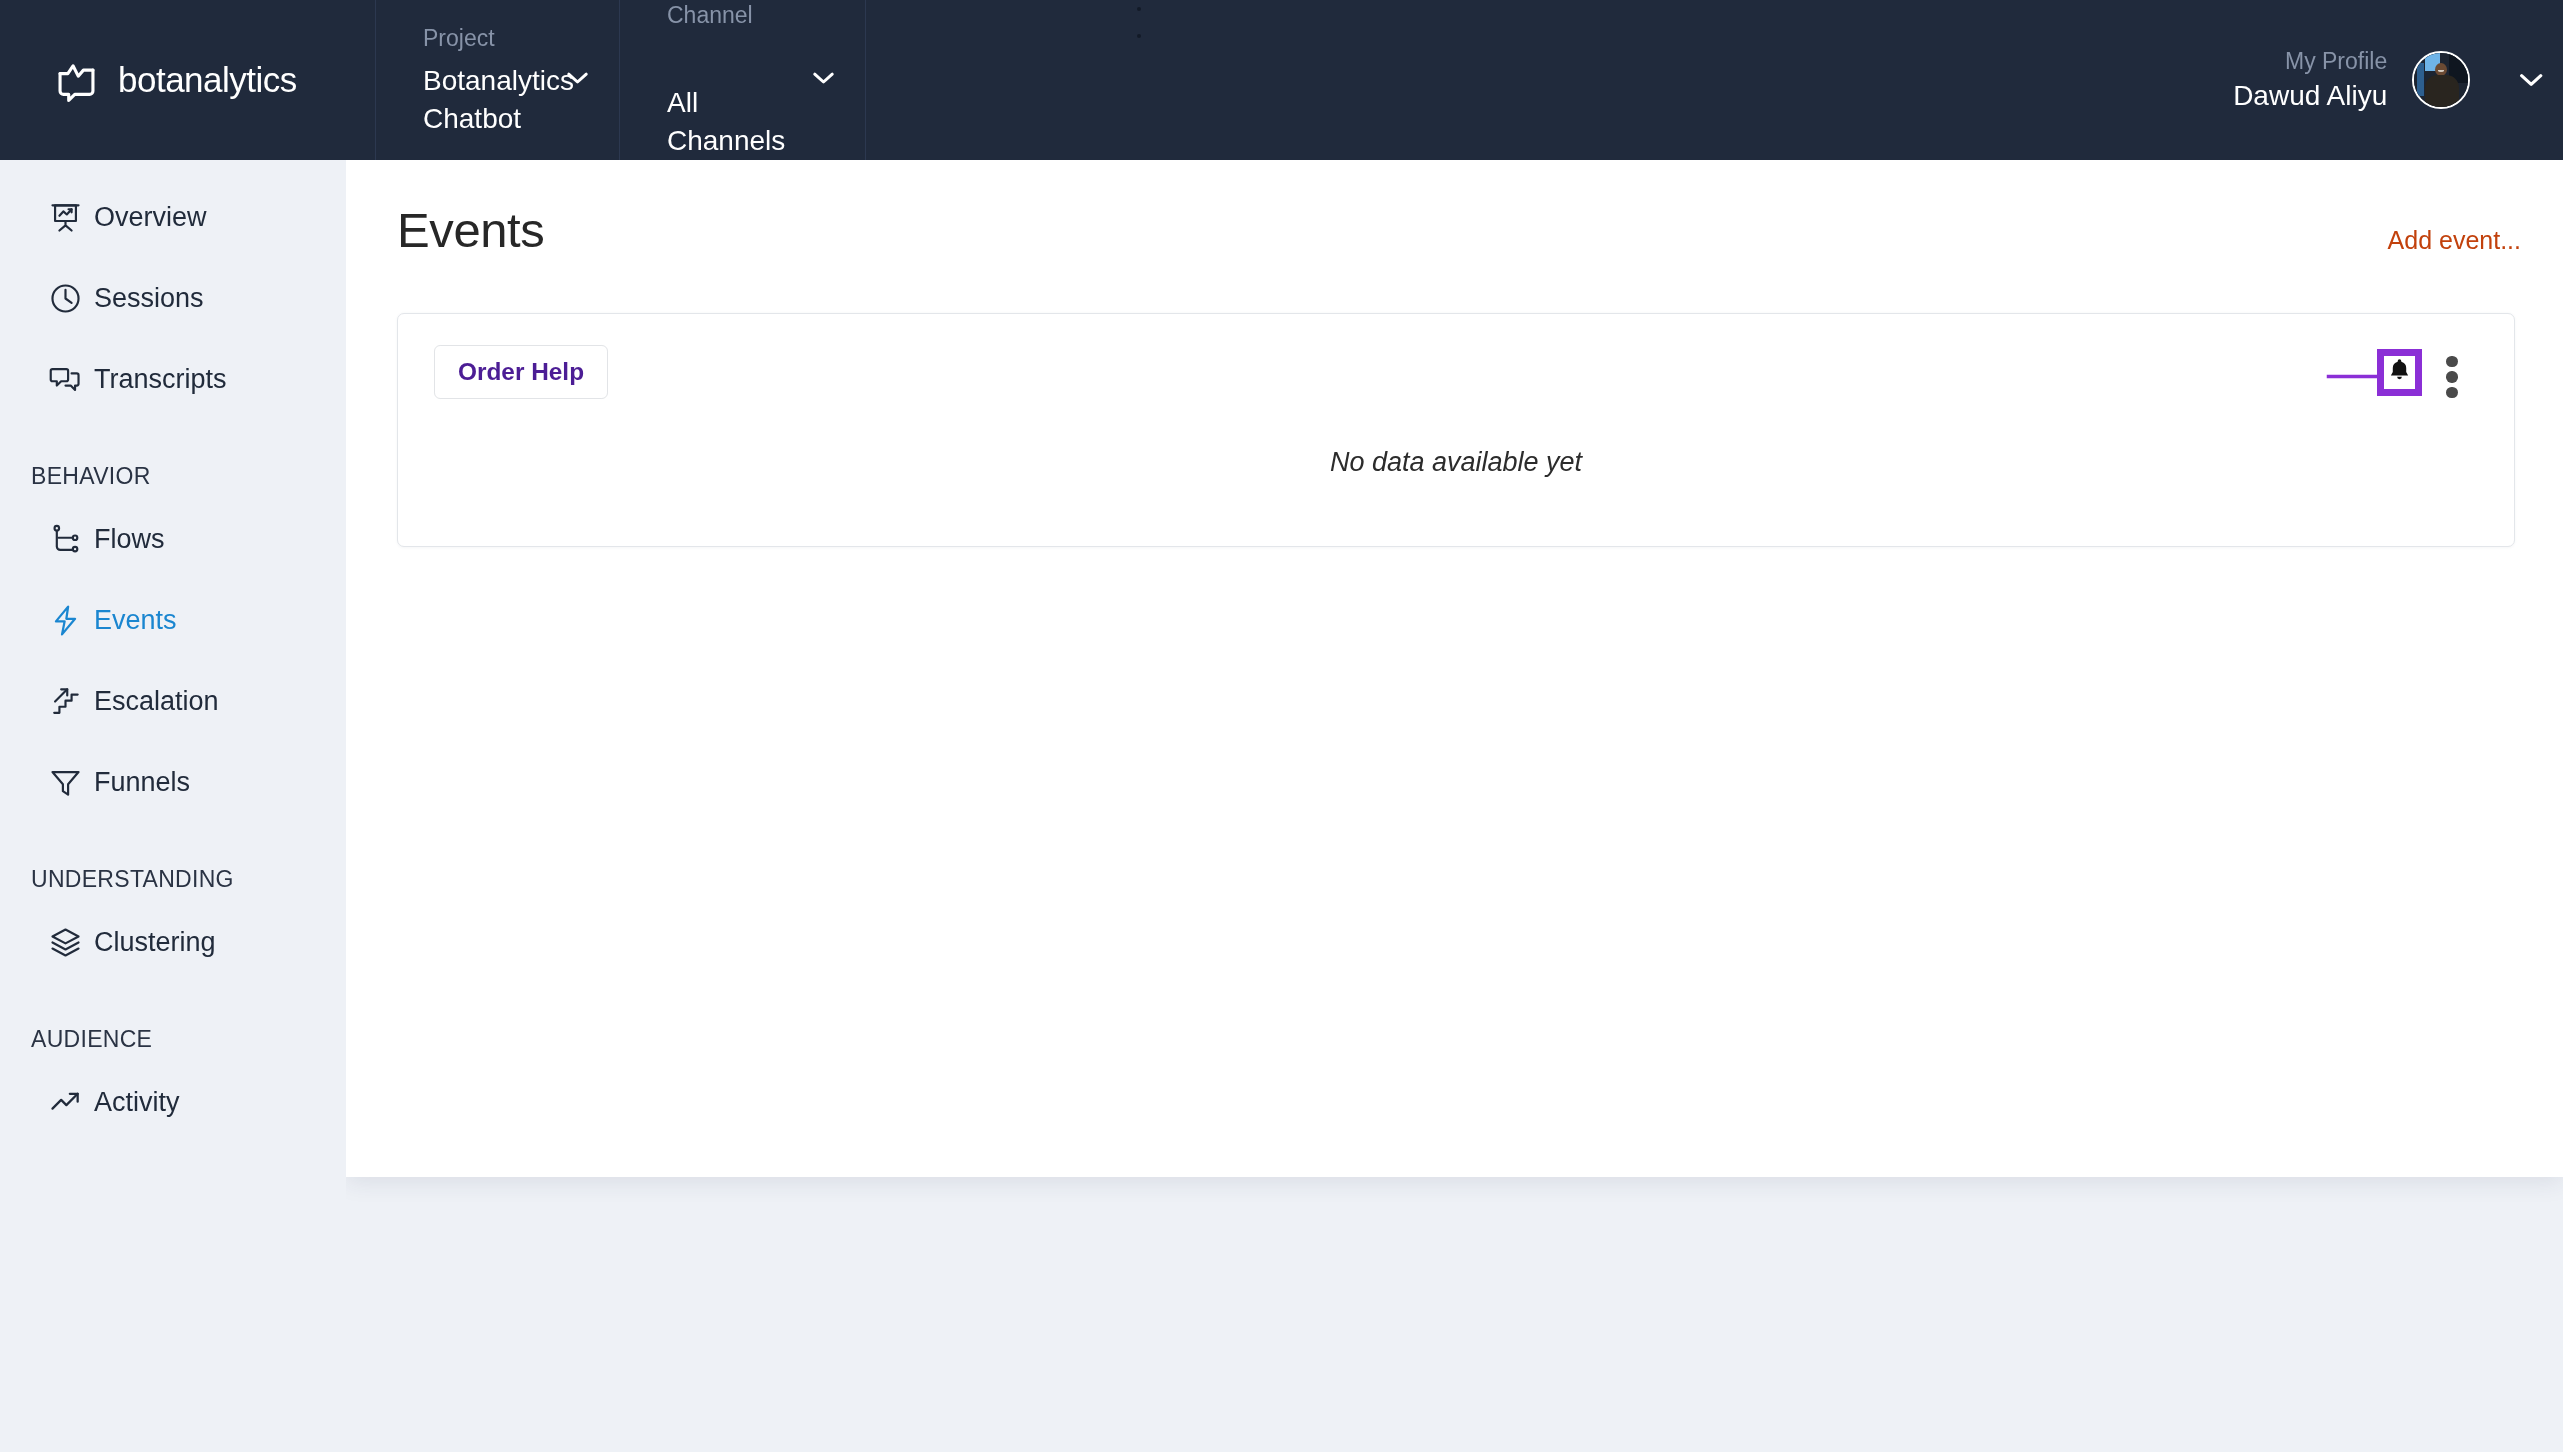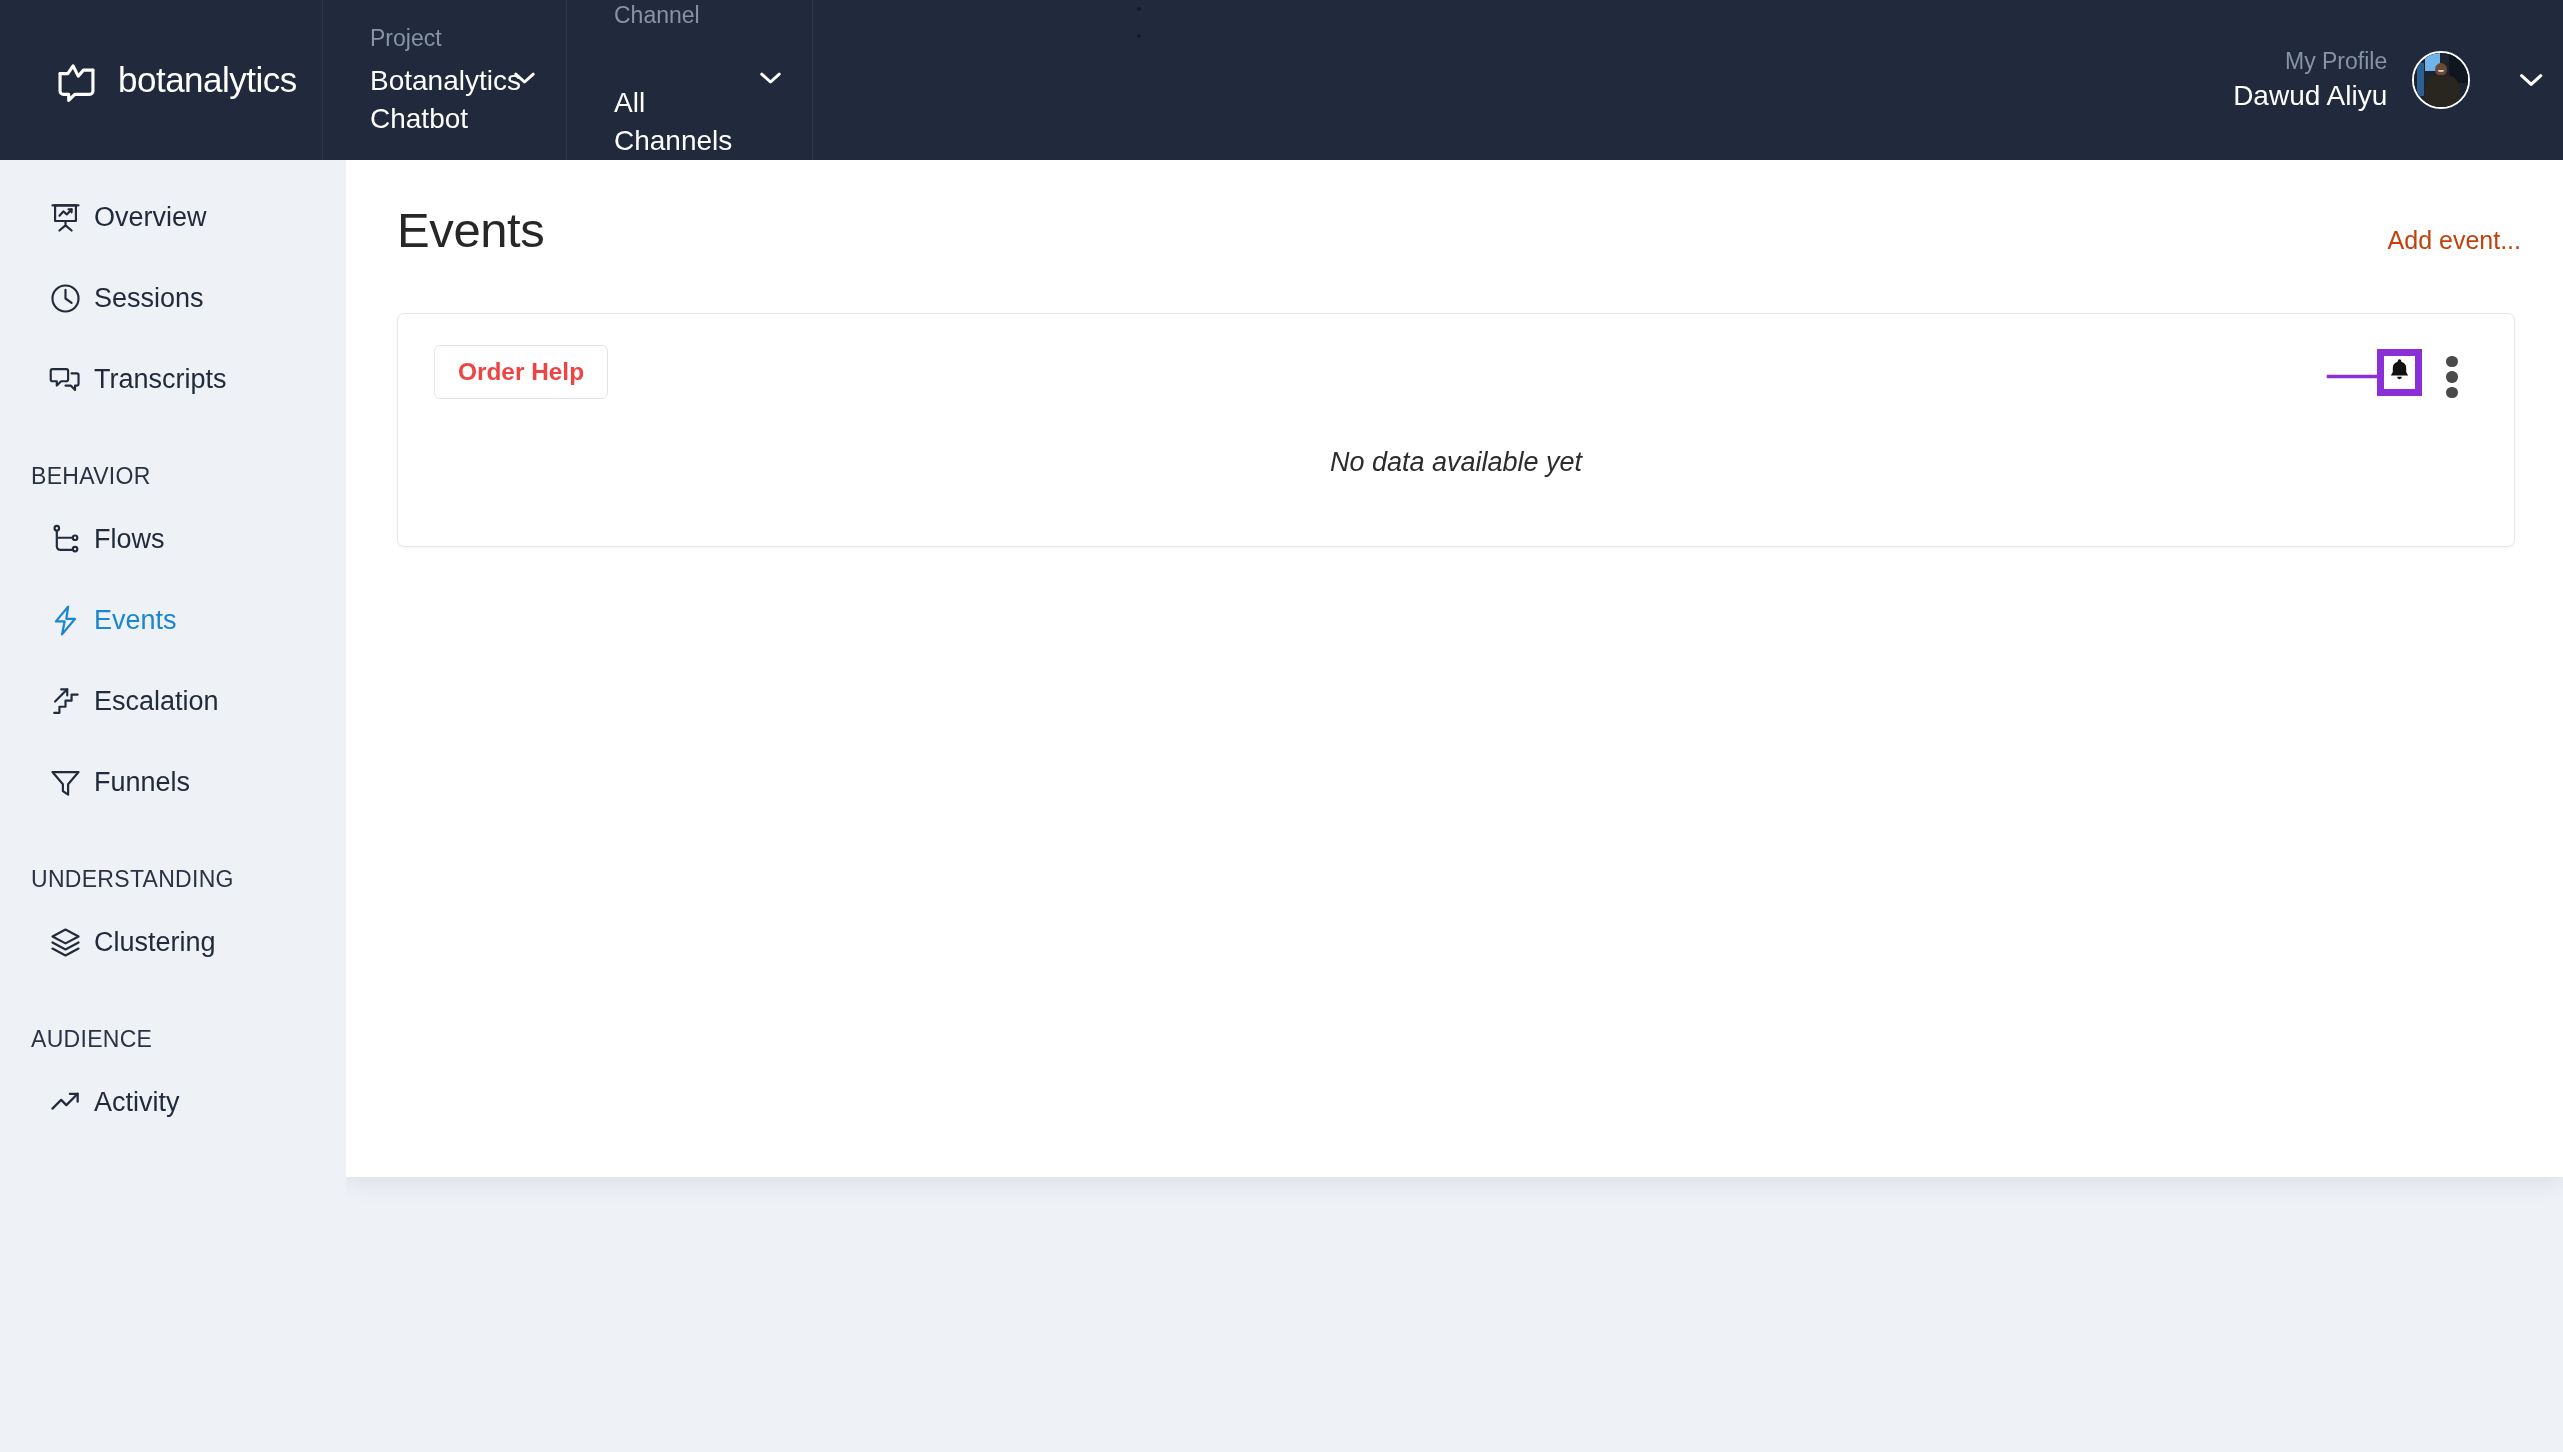--- a/index.html
+++ b/index.html
@@ -14,21 +14,21 @@
   
   #topbar {
     position: absolute; left: 0; top: 0;
     width: 2563px; height: 160px;
     background: #1f2937;
     background: #202a3c;
     display: flex; align-items: stretch;
     z-index: 10;
   }
   #brand {
-    width: 323px; height: 100%;
+    width: 376px; height: 100%;
     display: flex; align-items: center; gap: 19px;
     padding-left: 54px;
     border-right: 0.9px solid #2c3850;
   }
   #brand .logo-mark { width: 45px; height: 45px; flex: 0 0 auto; }
   #brand .logo-text {
     color: #ffffff; font-size: 35px; letter-spacing: -0.5px; font-weight: 400;
   }
 
   .tb-select {
@@ -137,21 +137,21 @@
     width: 2118px; height: 234px;
     background: #ffffff;
     border: 0.9px solid #e3e6ea;
     border-radius: 7px;
     box-shadow: 0 0.9px 2.6px rgba(60,70,90,0.05);
   }
   #order-help-btn {
     position: absolute; left: 36px; top: 30.5px;
     padding: 12.2px 23px;
     border: 0.9px solid #e2e4e7; border-radius: 6.1px;
-    background: #fff; color: #ef4444;
+    background: #fff; color: #4c1d95;
     font-size: 24.4px; font-weight: 700;
     cursor: pointer;
   }
   #no-data {
     position: absolute; left: 0; right: 0; top: 133px;
     text-align: center; font-style: italic;
     font-size: 27px; color: #2c2c2c;
     font-family: "Liberation Serif", serif;
   }
   #no-data span { font-family: "Liberation Sans", sans-serif; font-style: italic; }

